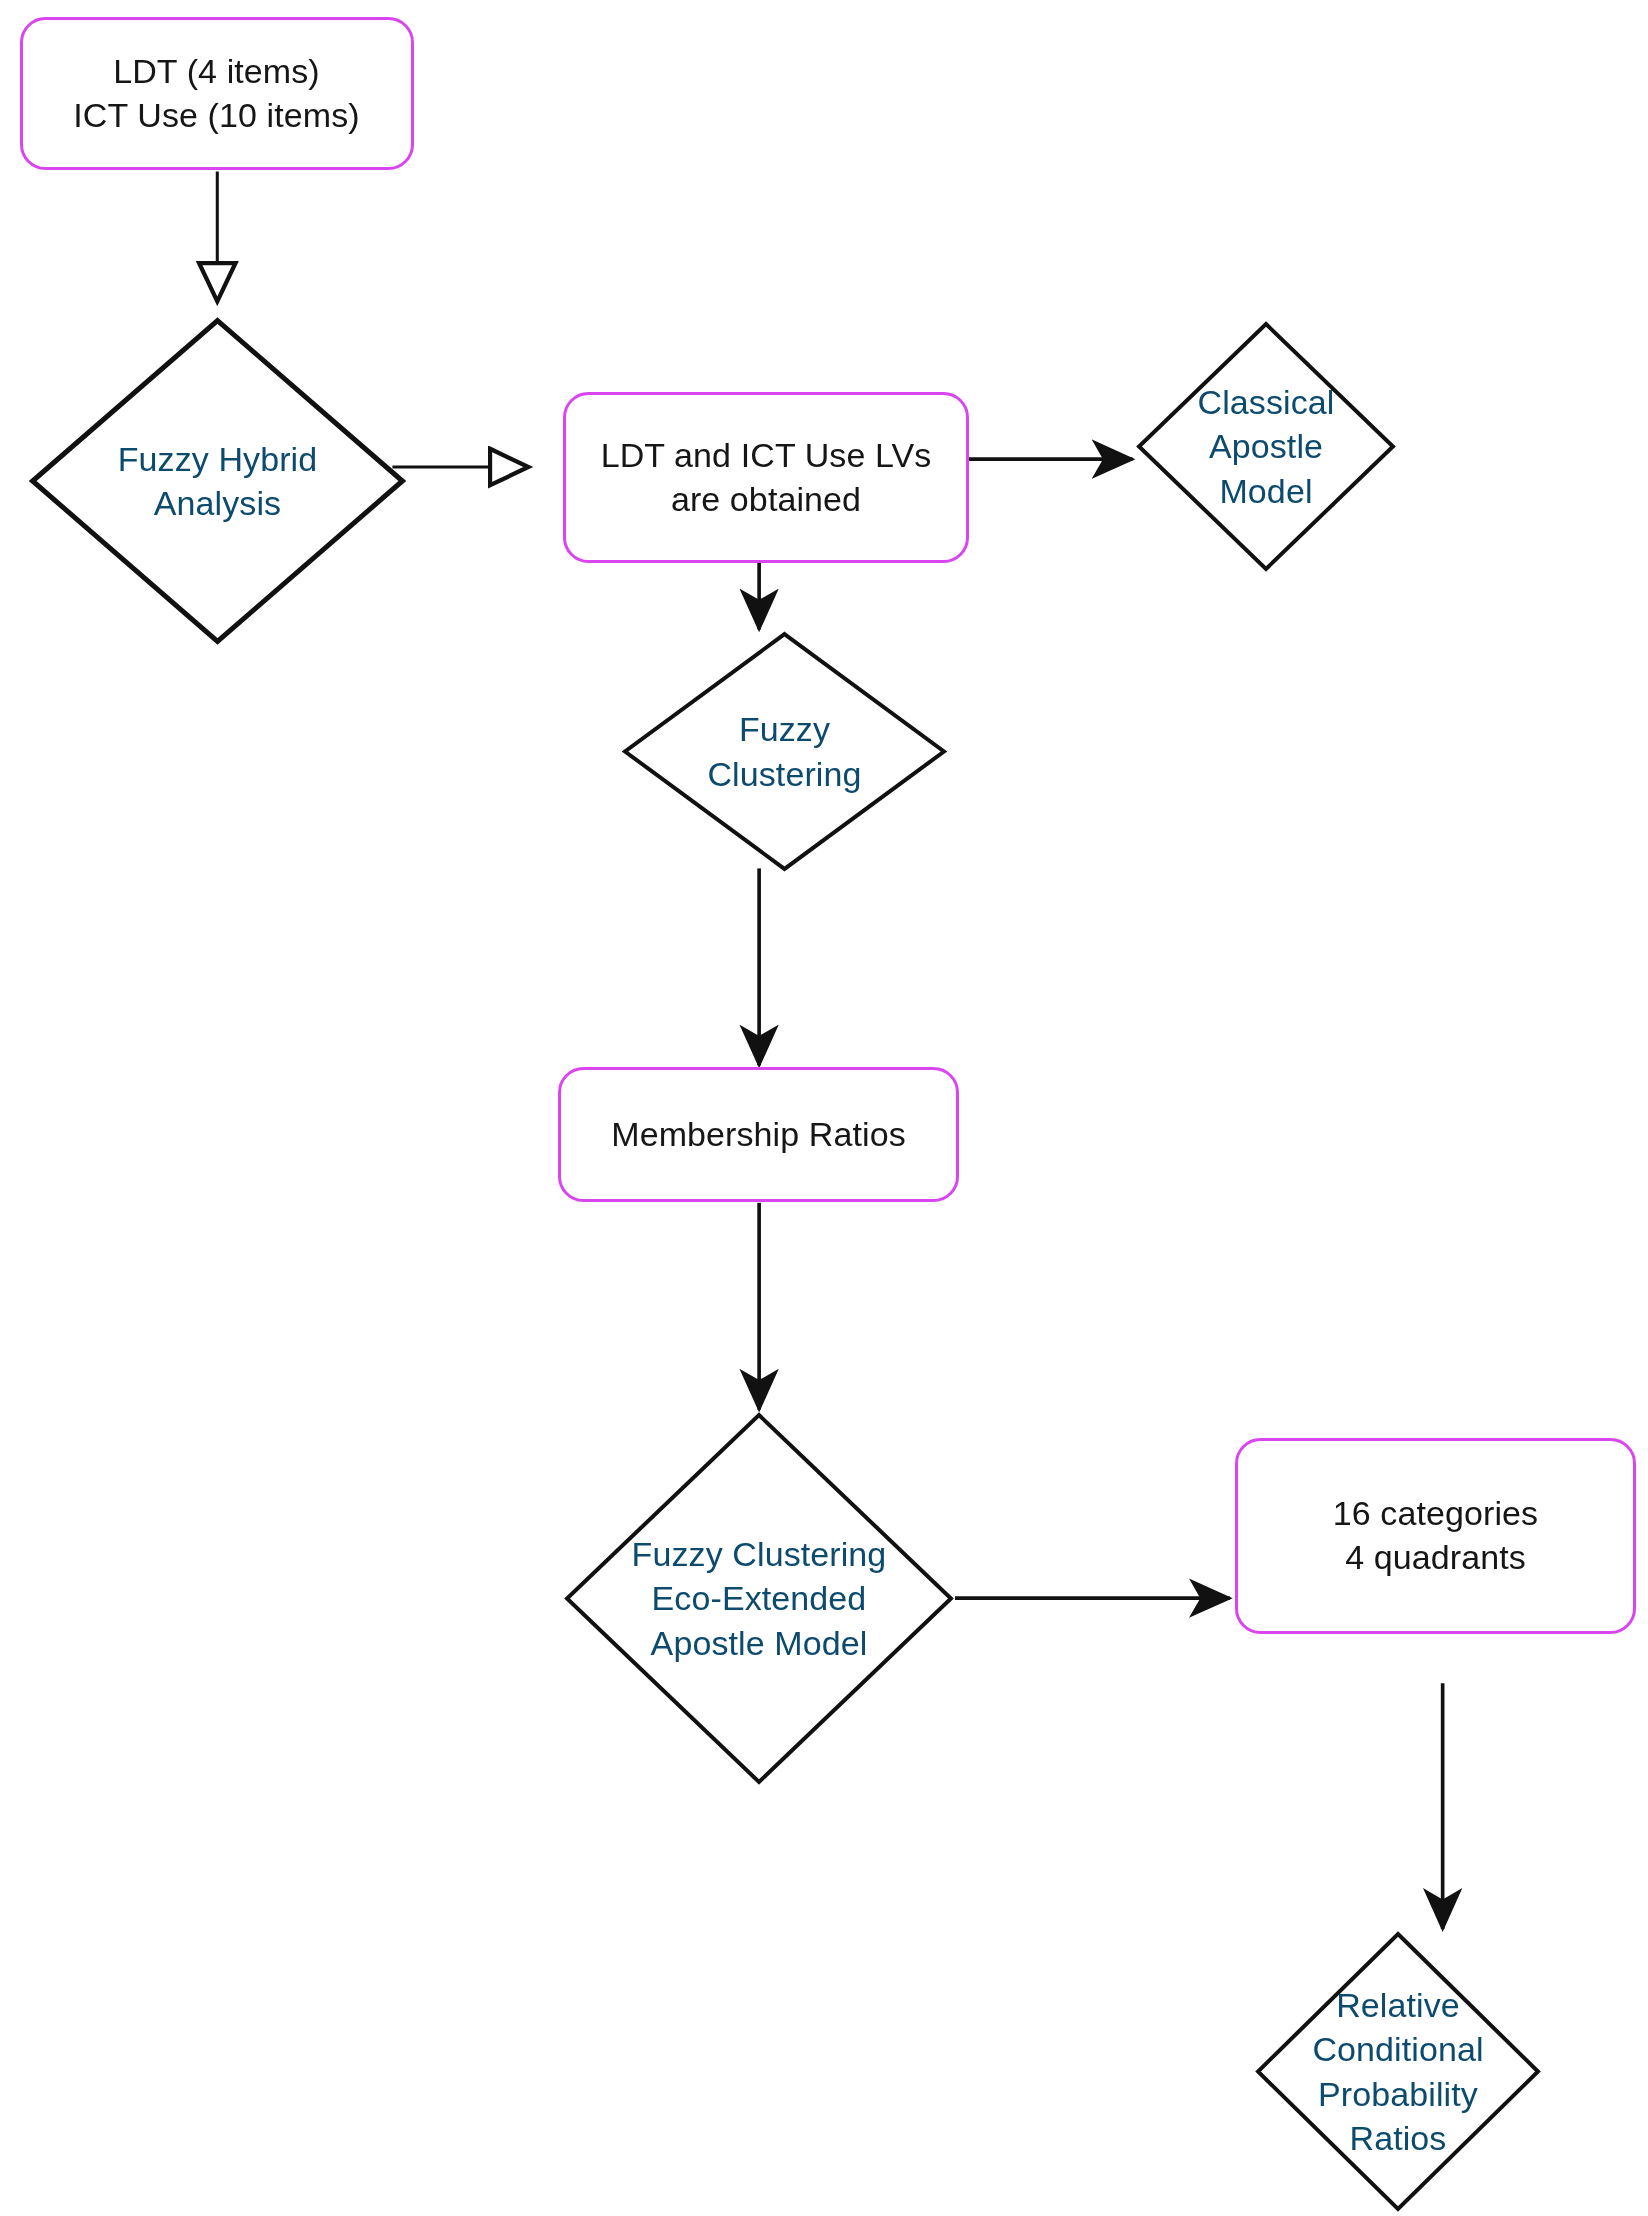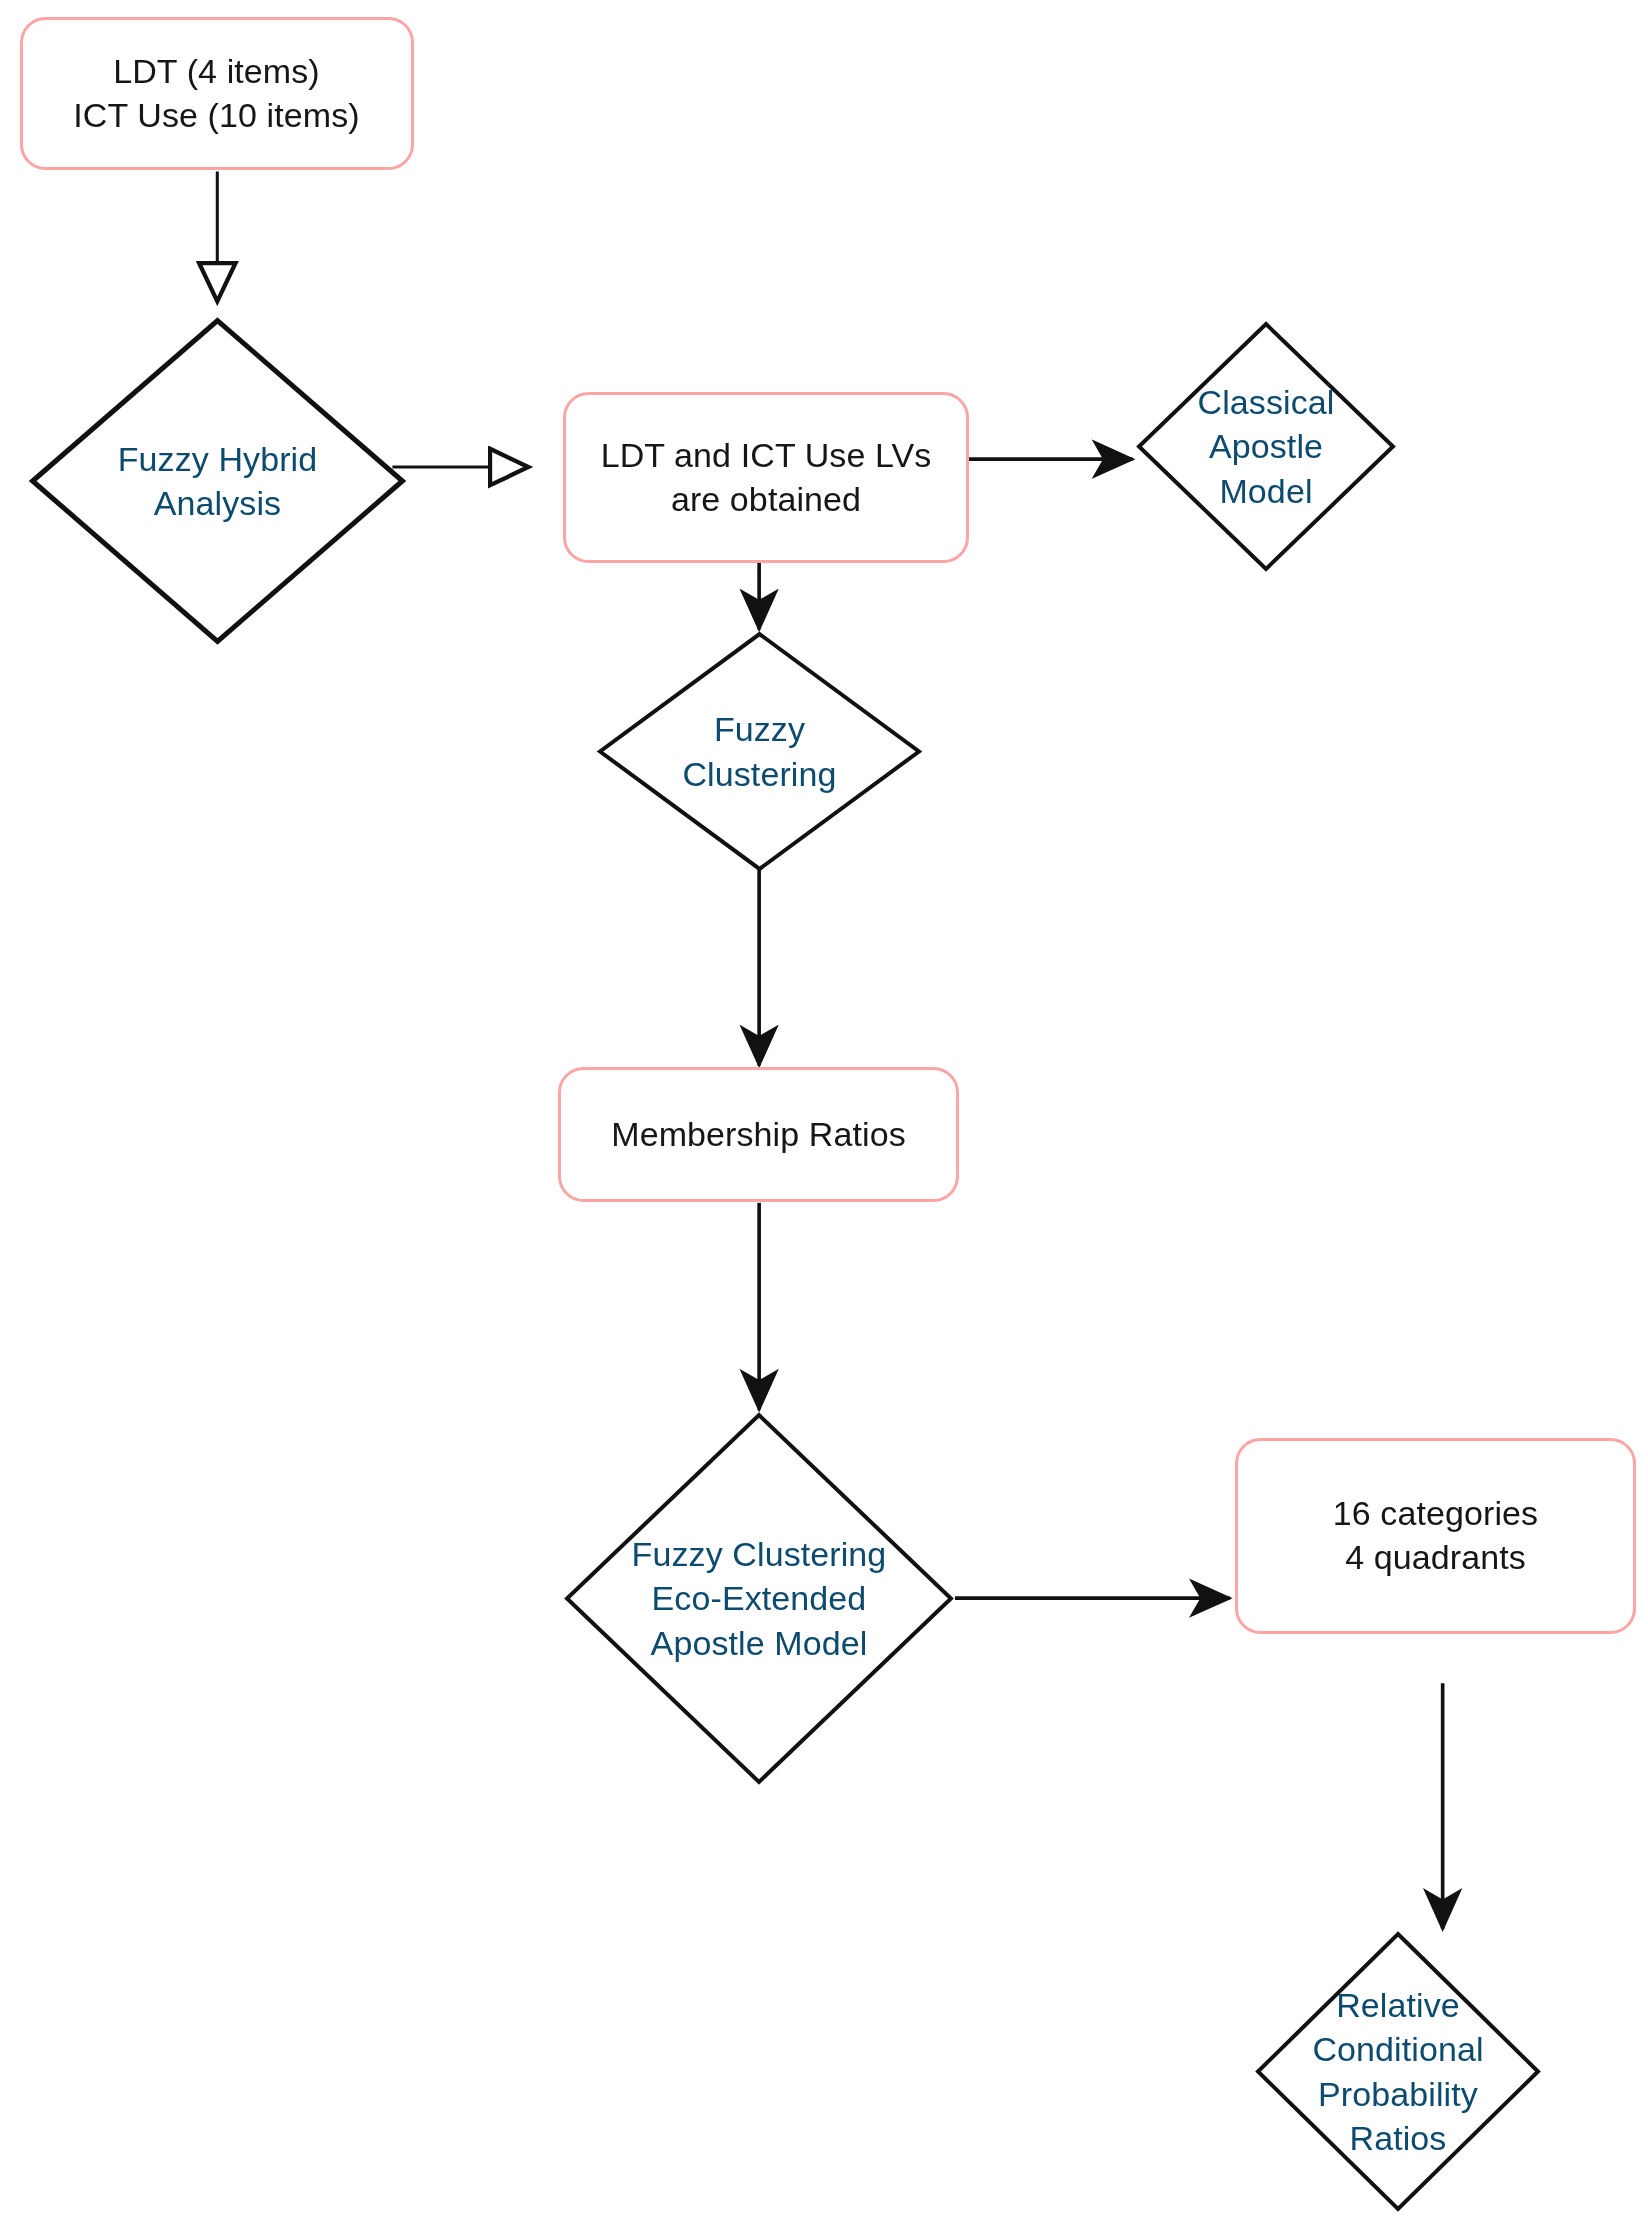--- a/index.html
+++ b/index.html
@@ -29,21 +29,21 @@
   }
   .node {
     position: absolute;
     box-sizing: border-box;
     display: flex;
     align-items: center;
     justify-content: center;
     text-align: center;
   }
   .rounded-box {
-    border: 3px solid #fca5a5;
+    border: 3px solid #d946ef;
     border-radius: 25.5px;
     background: #ffffff;
   }
   .rounded-box .label {
     font-size: 34px;
     line-height: 1.28;
     letter-spacing: 0.1px;
     white-space: pre-line;
     color: #161616;
   }
@@ -135,21 +135,21 @@
 
   <div class="node diamond-node" style="left:1136px; top:321px; width:260px; height:251px;">
     <svg class="diamond-svg" viewBox="0 0 428 412" preserveAspectRatio="none">
       <polygon points="214,5 423,206 214,407 5,206" fill="#ffffff" stroke="#111111" stroke-width="4" vector-effect="non-scaling-stroke"></polygon>
     </svg>
     <span class="label">Classical
 Apostle
 Model</span>
   </div>
 
-  <div class="node diamond-node" style="left:597px; top:631px; width:325px; height:241px;">
+  <div class="node diamond-node" style="left:622px; top:631px; width:325px; height:241px;">
     <svg class="diamond-svg" viewBox="0 0 534 396" preserveAspectRatio="none">
       <polygon points="267,5 529,198 267,391 5,198" fill="#ffffff" stroke="#111111" stroke-width="4" vector-effect="non-scaling-stroke"></polygon>
     </svg>
     <span class="label">Fuzzy
 Clustering</span>
   </div>
 
   <div class="node rounded-box" style="left:558px; top:1067px; width:401px; height:135px;">
     <span class="label">Membership Ratios</span>
   </div>

